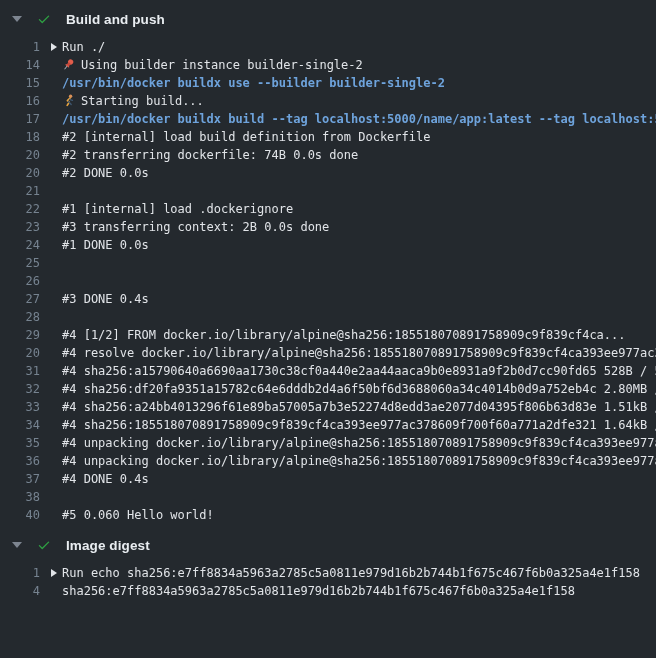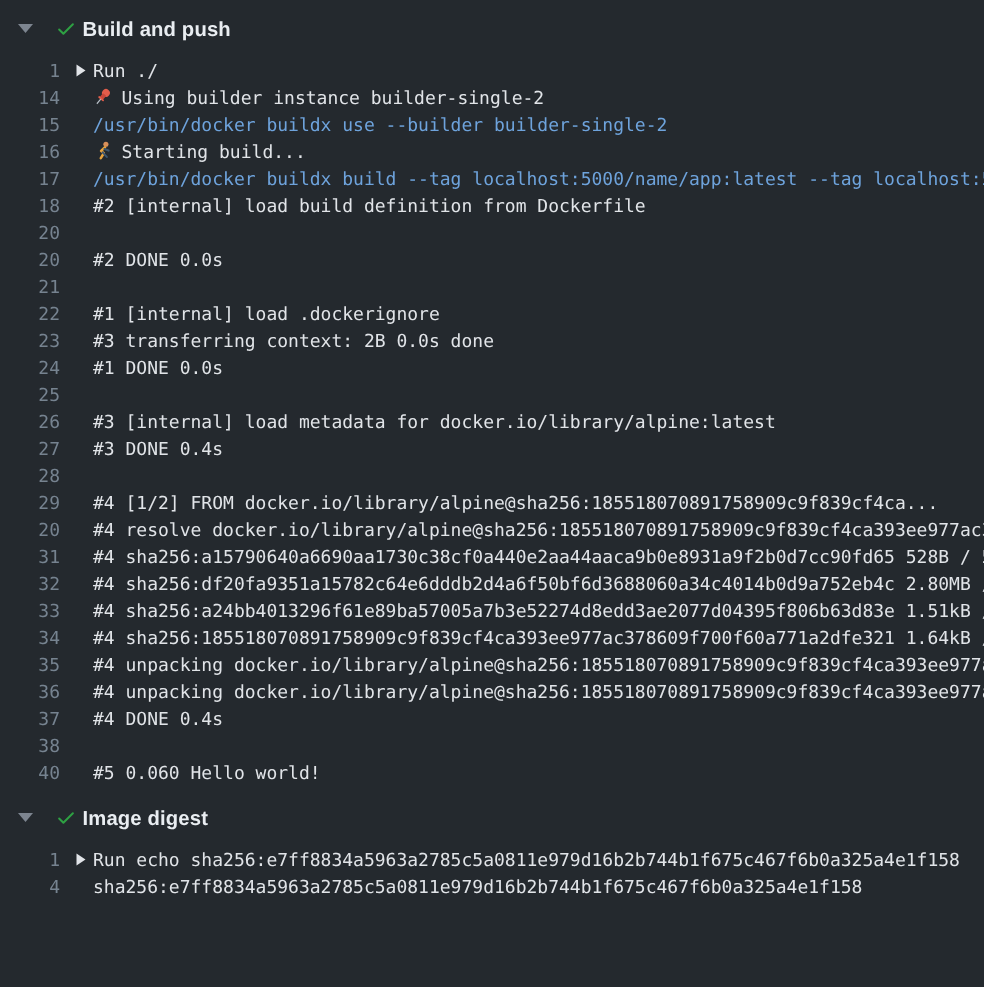--- a/index.html
+++ b/index.html
@@ -46,21 +46,21 @@
     border-left: 6px solid var(--chev);
   }
   .check {
     width: 16px; height: 16px;
     margin-left: 14px;
     flex: none;
     display: flex; align-items: center; justify-content: center;
   }
   .check svg { width: 14px; height: 14px; fill: var(--green); }
   .section-title {
-    margin-left: 3px;
+    margin-left: 14px;
     color: var(--title);
     font-size: 13.5px;
     font-weight: 700;
     letter-spacing: .1px;
   }
   .section-body { padding-top: 6px; }
   .log-line {
     height: 18px;
     display: flex;
     align-items: center;
@@ -86,21 +86,21 @@
     padding-right: 5px;
   }
   .garrow {
     width: 0; height: 0;
     border-top: 4px solid transparent;
     border-bottom: 4px solid transparent;
     border-left: 6px solid var(--text);
     cursor: pointer;
   }
   .txt { color: var(--text); white-space: pre; }
-  .txt.cmd { color: var(--cmd); }
+  .txt.cmd { color: var(--cmd); font-weight: bold; }
   .li-icon {
     display: inline-block;
     width: 13px; height: 13px;
     margin-right: 6px;
     vertical-align: -2px;
   }
   .li-icon svg { width: 13px; height: 13px; display: block; }
 </style>
 </head>
 <body>
@@ -127,28 +127,28 @@
                 </g>
               </svg></span><span>Using builder instance builder-single-2</span></span></div>
         <div class="log-line"><span class="lnum">15</span><span class="toggle"></span><span class="txt cmd"><span>/usr/bin/docker buildx use --builder builder-single-2</span></span></div>
         <div class="log-line"><span class="lnum">16</span><span class="toggle"></span><span class="txt"><span class="li-icon"><svg viewBox="0 0 13 13">
                 <circle cx="8.6" cy="2.2" r="1.7" fill="#d9905a"></circle>
                 <path d="M8 4.2 L5.4 6.6 L7.2 8.2 L5.2 11.4" stroke="#e8a33d" stroke-width="1.7" fill="none" stroke-linecap="round" stroke-linejoin="round"></path>
                 <path d="M7.6 5.4 L10.4 6.4 M6.4 7.6 L9.2 10.6" stroke="#3d566e" stroke-width="1.4" fill="none" stroke-linecap="round"></path>
               </svg></span><span>Starting build...</span></span></div>
         <div class="log-line"><span class="lnum">17</span><span class="toggle"></span><span class="txt cmd"><span>/usr/bin/docker buildx build --tag localhost:5000/name/app:latest --tag localhost:5000</span></span></div>
         <div class="log-line"><span class="lnum">18</span><span class="toggle"></span><span class="txt"><span>#2 [internal] load build definition from Dockerfile</span></span></div>
-        <div class="log-line"><span class="lnum">20</span><span class="toggle"></span></div>
+        <div class="log-line"><span class="lnum">20</span><span class="toggle"></span><span class="txt"><span>#2 transferring dockerfile: 74B 0.0s done</span></span></div>
         <div class="log-line"><span class="lnum">20</span><span class="toggle"></span><span class="txt"><span>#2 DONE 0.0s</span></span></div>
         <div class="log-line"><span class="lnum">21</span><span class="toggle"></span><span class="txt"><span></span></span></div>
         <div class="log-line"><span class="lnum">22</span><span class="toggle"></span><span class="txt"><span>#1 [internal] load .dockerignore</span></span></div>
         <div class="log-line"><span class="lnum">23</span><span class="toggle"></span><span class="txt"><span>#3 transferring context: 2B 0.0s done</span></span></div>
         <div class="log-line"><span class="lnum">24</span><span class="toggle"></span><span class="txt"><span>#1 DONE 0.0s</span></span></div>
         <div class="log-line"><span class="lnum">25</span><span class="toggle"></span><span class="txt"><span></span></span></div>
-        <div class="log-line"><span class="lnum">26</span><span class="toggle"></span><span class="txt"><span>#3 [internal] load metadata for docker.io/library/alpine:latest</span></span></div>
+        <div class="log-line"><span class="lnum">26</span><span class="toggle"></span></div>
         <div class="log-line"><span class="lnum">27</span><span class="toggle"></span><span class="txt"><span>#3 DONE 0.4s</span></span></div>
         <div class="log-line"><span class="lnum">28</span><span class="toggle"></span><span class="txt"><span></span></span></div>
         <div class="log-line"><span class="lnum">29</span><span class="toggle"></span><span class="txt"><span>#4 [1/2] FROM docker.io/library/alpine@sha256:185518070891758909c9f839cf4ca...</span></span></div>
         <div class="log-line"><span class="lnum">20</span><span class="toggle"></span><span class="txt"><span>#4 resolve docker.io/library/alpine@sha256:185518070891758909c9f839cf4ca393ee977ac378</span></span></div>
         <div class="log-line"><span class="lnum">31</span><span class="toggle"></span><span class="txt"><span>#4 sha256:a15790640a6690aa1730c38cf0a440e2aa44aaca9b0e8931a9f2b0d7cc90fd65 528B / 528</span></span></div>
         <div class="log-line"><span class="lnum">32</span><span class="toggle"></span><span class="txt"><span>#4 sha256:df20fa9351a15782c64e6dddb2d4a6f50bf6d3688060a34c4014b0d9a752eb4c 2.80MB / 2.</span></span></div>
         <div class="log-line"><span class="lnum">33</span><span class="toggle"></span><span class="txt"><span>#4 sha256:a24bb4013296f61e89ba57005a7b3e52274d8edd3ae2077d04395f806b63d83e 1.51kB / 1.</span></span></div>
         <div class="log-line"><span class="lnum">34</span><span class="toggle"></span><span class="txt"><span>#4 sha256:185518070891758909c9f839cf4ca393ee977ac378609f700f60a771a2dfe321 1.64kB / 1.</span></span></div>
         <div class="log-line"><span class="lnum">35</span><span class="toggle"></span><span class="txt"><span>#4 unpacking docker.io/library/alpine@sha256:185518070891758909c9f839cf4ca393ee977ac3</span></span></div>
         <div class="log-line"><span class="lnum">36</span><span class="toggle"></span><span class="txt"><span>#4 unpacking docker.io/library/alpine@sha256:185518070891758909c9f839cf4ca393ee977ac3</span></span></div>

